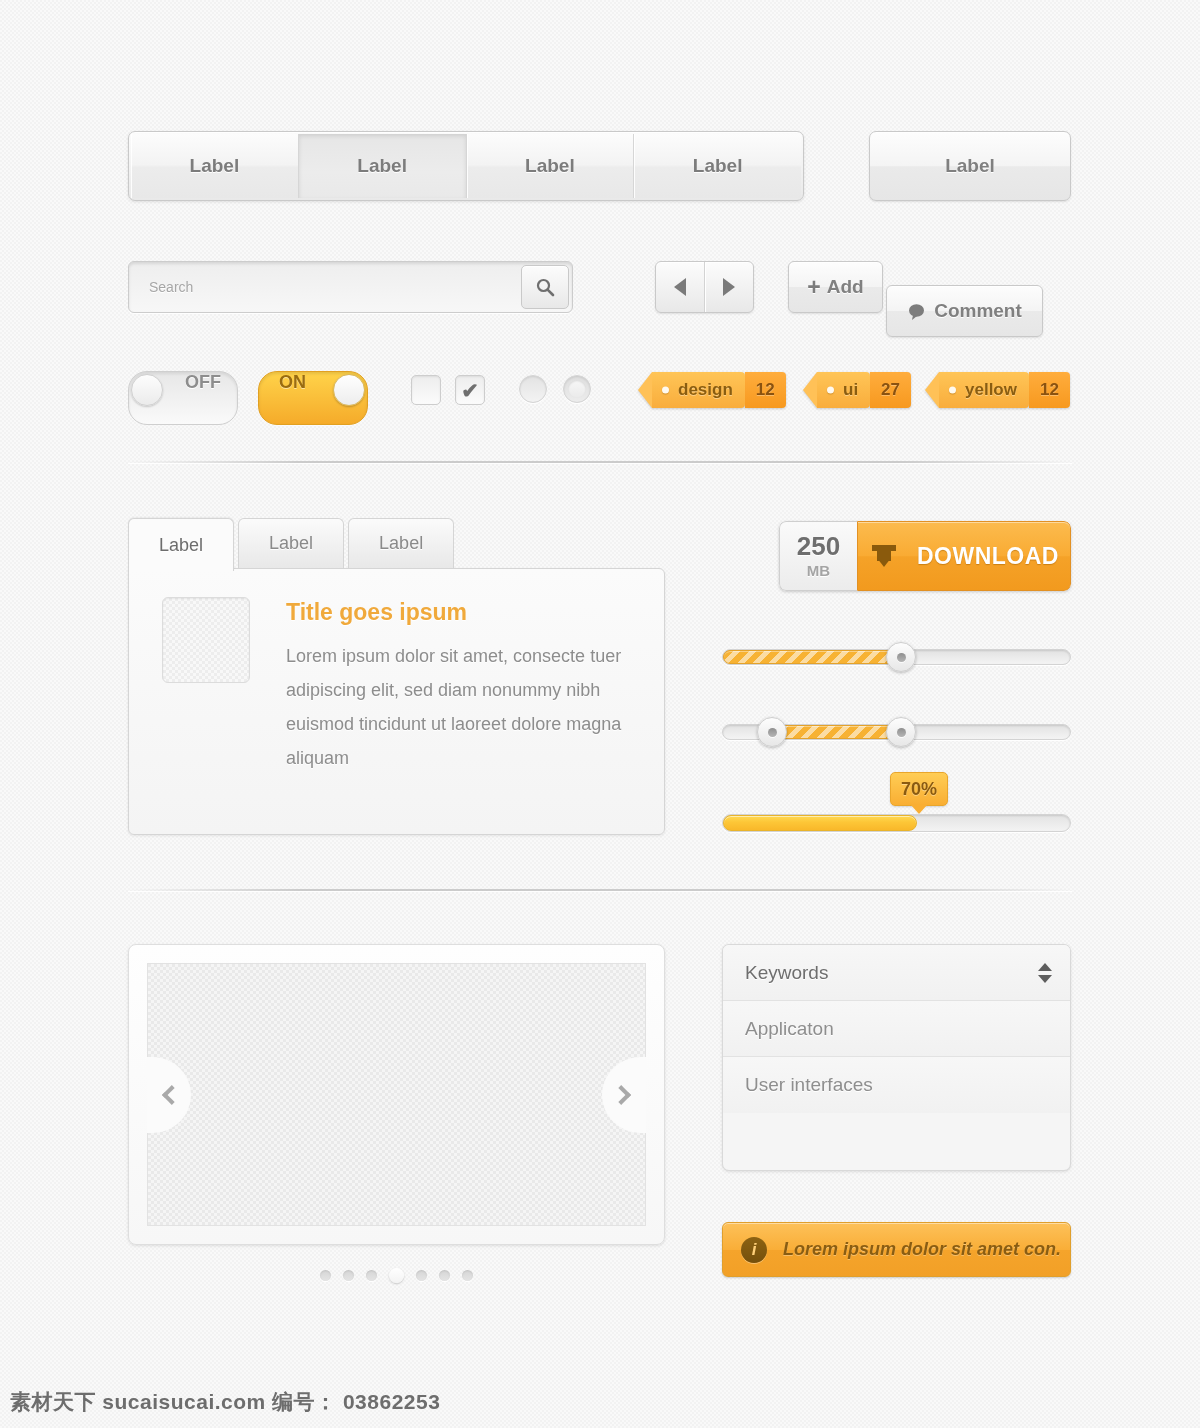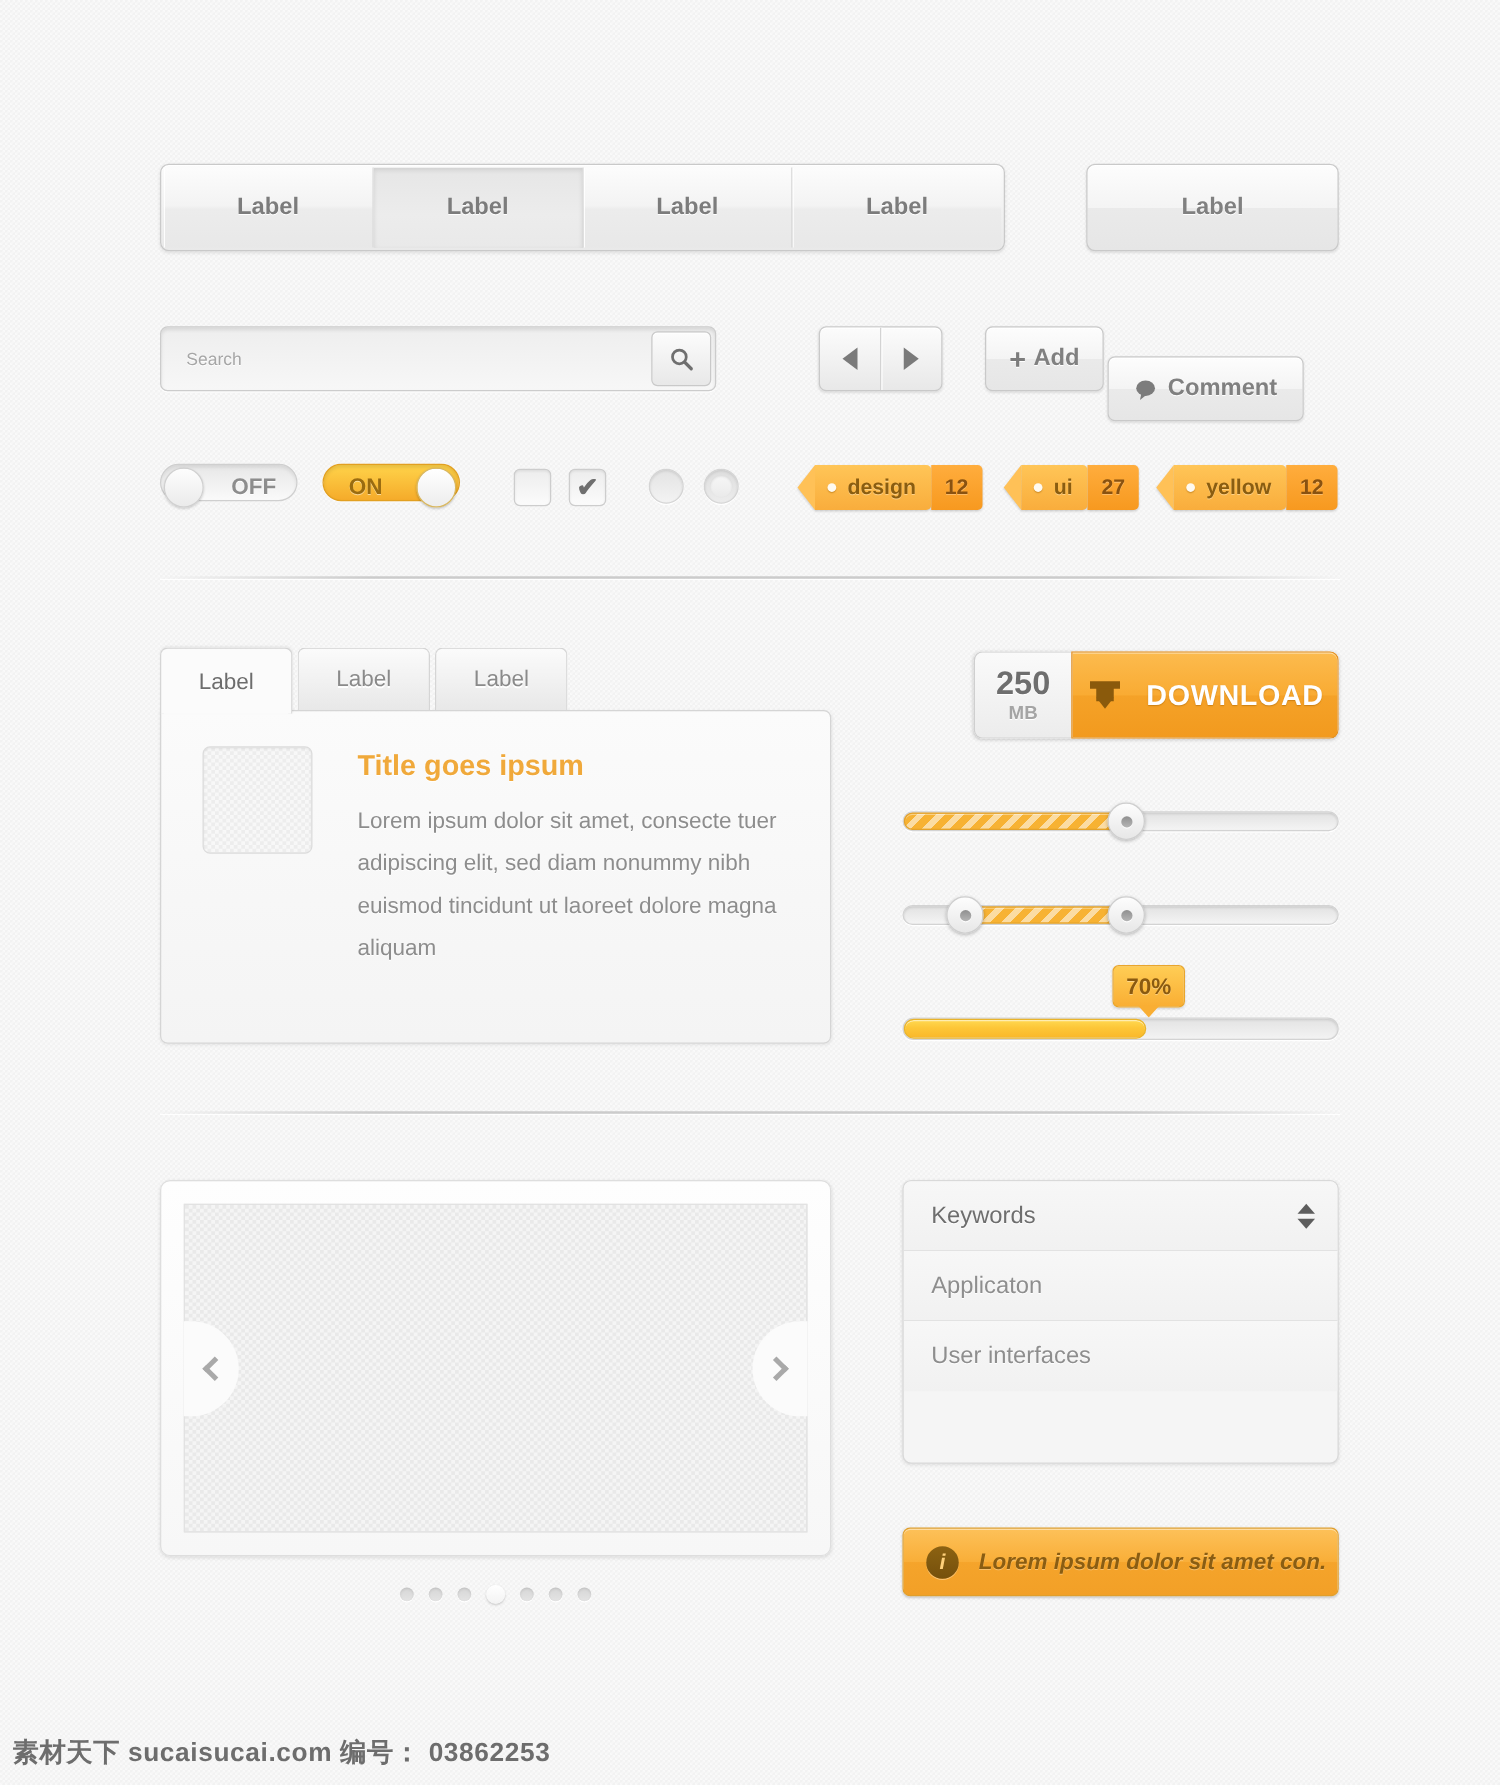--- a/index.html
+++ b/index.html
@@ -114,22 +114,22 @@
   #arrow-group .abtn:first-child { border-right: 1px solid #d3d3d3; box-shadow: 1px 0 0 #fff; }
   .tri-l { width:0;height:0;border-top:9px solid transparent;border-bottom:9px solid transparent;border-right:12px solid #7a7a7a; }
   .tri-r { width:0;height:0;border-top:9px solid transparent;border-bottom:9px solid transparent;border-left:12px solid #7a7a7a; }
 
   #btn-add { position: absolute; left: 788px; top: 261px; width: 95px; height: 52px; gap: 6px; }
   #btn-comment { position: absolute; left: 886px; top: 261px; width: 157px; height: 52px; gap: 8px; margin-top: 24px; }
   .plus-icon { font-size: 23px; font-weight: bold; color:#7c7c7c; line-height:1; }
 
   
   .toggle {
-    position: absolute; height: 30px; border-radius: 19px;
-    display: flex; align-items: flex-end;
+    position: absolute; height: 54px; border-radius: 19px;
+    display: flex; align-items: flex-start;
     cursor: pointer;
   }
   #toggle-off {
     left: 128px; top: 371px; width: 110px;
     background: linear-gradient(to bottom,#e7e7e7,#fafafa);
     border: 1px solid #cfcfcf;
     box-shadow: 0 2px 3px rgba(0,0,0,.08) inset;
     justify-content: flex-end;
   }
   #toggle-off .knob {

